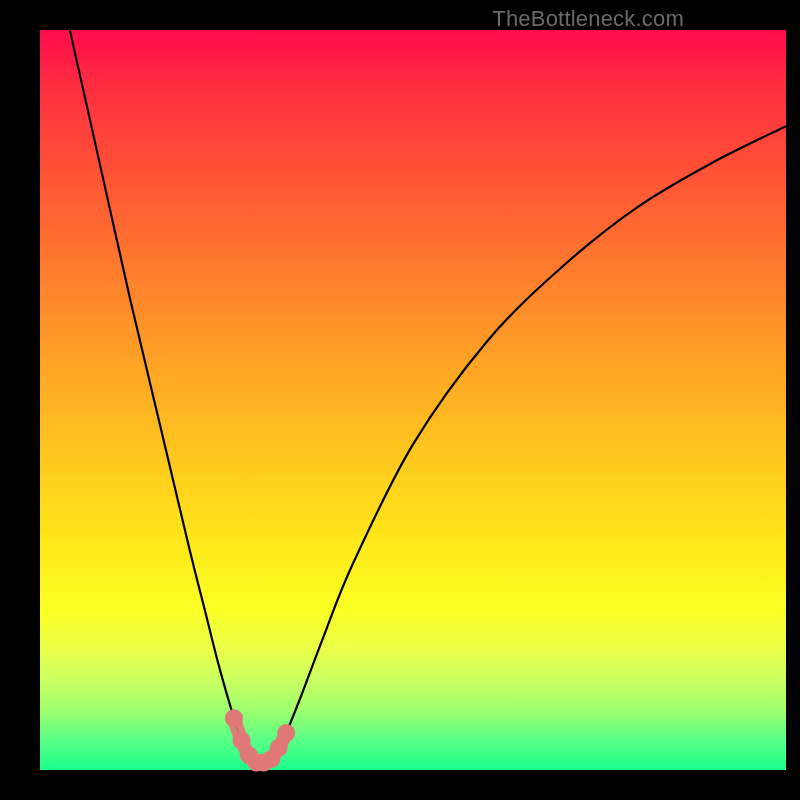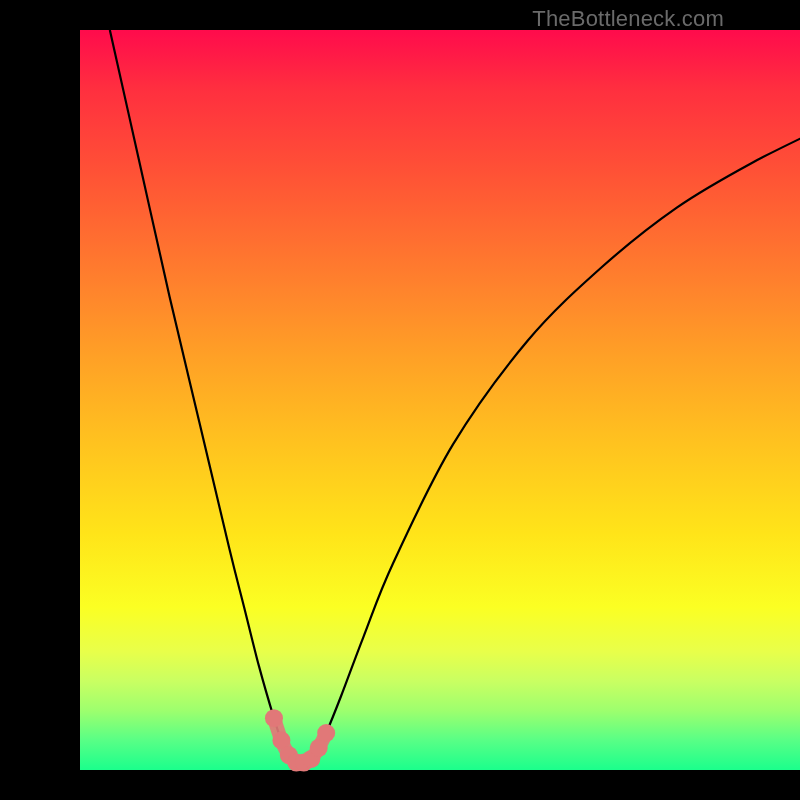--- a/index.html
+++ b/index.html
@@ -11,21 +11,20 @@
     overflow: hidden;
     font-family: Arial, Helvetica, sans-serif;
   }
   .frame {
     position: absolute;
     left: 0;
     top: 0;
     width: 696px;
     height: 800px;
     background: #000;
-    margin-left: 40px;
   }
   .plot {
     position: absolute;
     left: 40px;
     top: 30px;
     width: 746px;
     height: 740px;
     
     background: linear-gradient(to bottom,
       #ff0b4c 0%,

